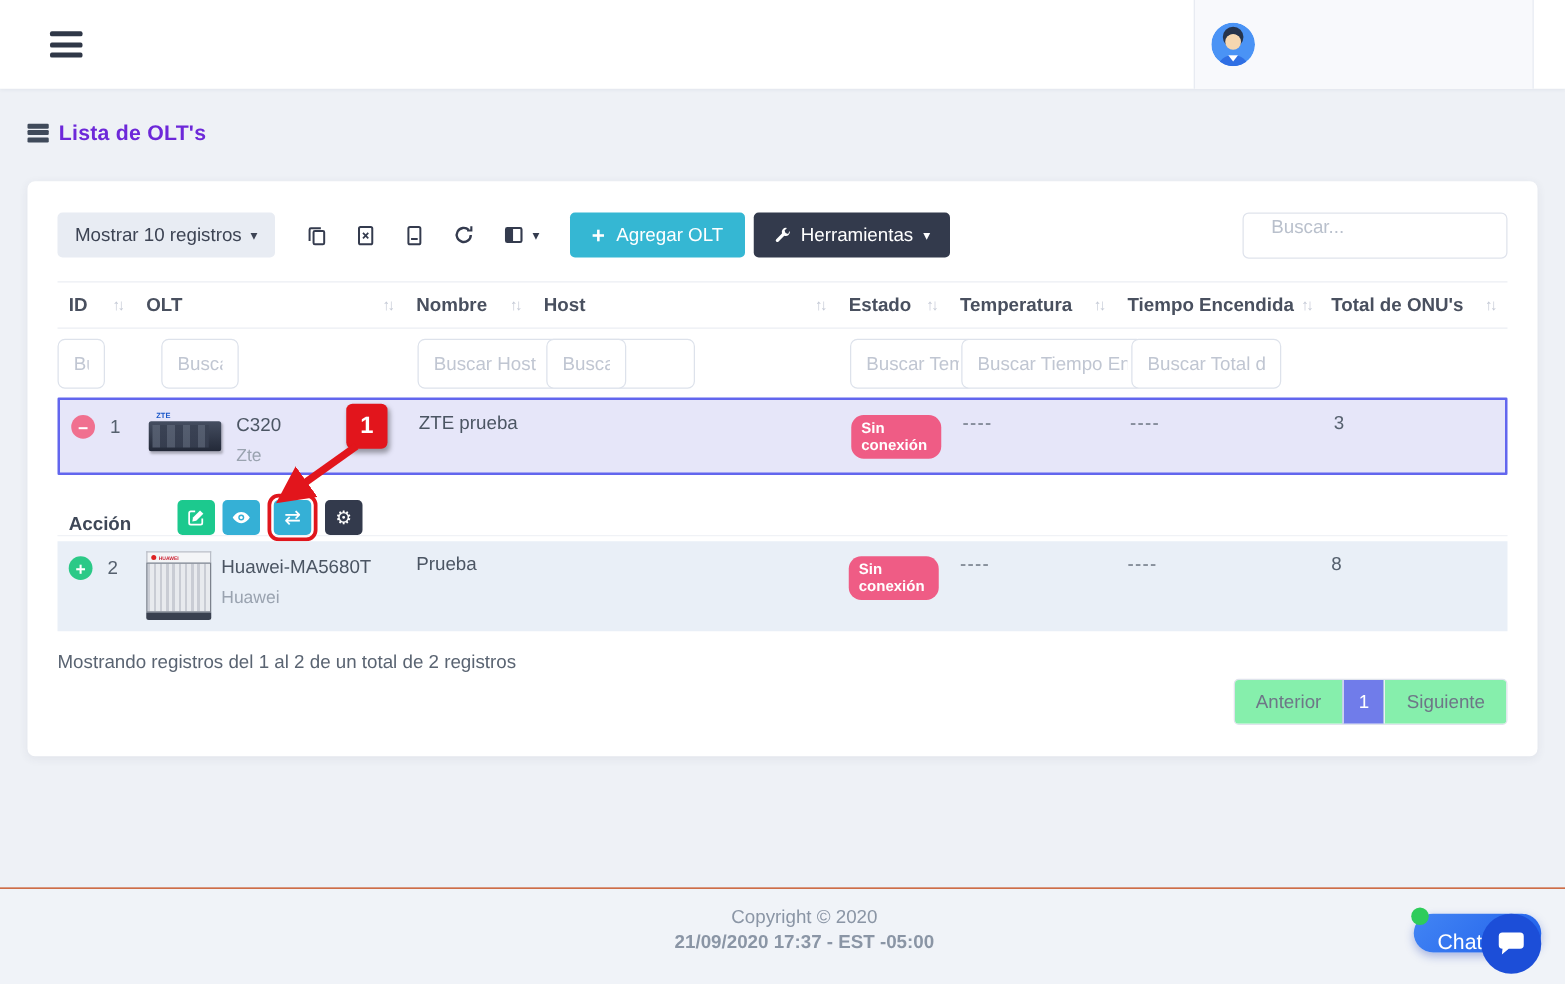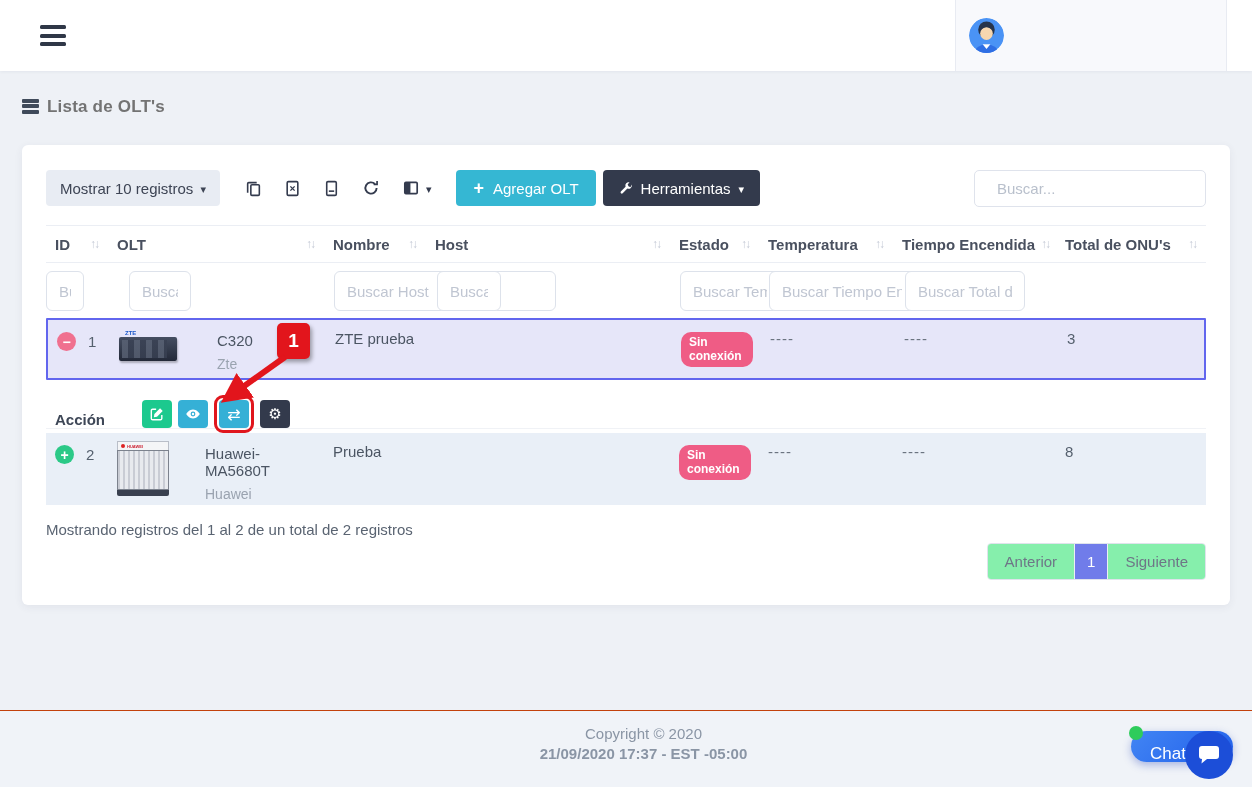--- a/index.html
+++ b/index.html
@@ -10,36 +10,36 @@
   .topbar { position:absolute; top:0; left:0; width:1252px; height:71px; background:#fff; box-shadow:0 1px 3px rgba(40,50,80,.06); z-index:5; }
   .hamburger { position:absolute; left:40px; top:25px; width:26px; height:21px; cursor:pointer; }
   .hamburger i { display:block; width:26px; height:4px; background:#2f3747; border-radius:1.5px; margin-bottom:4.5px; }
   .user-panel { position:absolute; top:0; right:25px; width:272px; height:71px; background:#f8f9fc; border-left:1px solid #e8ebf2; border-right:1px solid #e8ebf2; }
   .avatar { position:absolute; left:13px; top:18px; width:35px; height:35px; border-radius:50%; overflow:hidden; cursor:pointer; }
 
   
   .page-title { position:absolute; left:22px; top:97px; display:flex; align-items:center; gap:8px; }
   .server-icon { display:inline-block; }
   .server-icon i { display:block; width:17px; height:4px; background:#3f4a5a; border-radius:1px; margin-bottom:1.5px; }
-  .page-title h1 { font-size:17px; font-weight:bold; color:#737373; letter-spacing:.2px; }
+  .page-title h1 { font-size:17px; font-weight:bold; color:#6d28d9; letter-spacing:.2px; }
 
   
   .card { position:absolute; left:22px; top:145px; width:1208px; height:460px; background:#fff; border-radius:6px; box-shadow:0 2px 8px rgba(50,60,90,.07); }
 
   
   .toolbar { position:absolute; left:24px; right:24px; top:25px; height:36px; display:flex; align-items:center; }
   .btn { display:inline-flex; align-items:center; justify-content:center; height:36px; border:none; border-radius:4px; font-family:"Liberation Sans",sans-serif; font-size:15px; cursor:pointer; }
   .btn-light { background:#e8ecf3; color:#3d4454; padding:0 14px; gap:7px; }
   .caret { font-size:11px; line-height:1; position:relative; top:1px; }
   .icon-btn { background:none; border:none; padding:0 11px; height:36px; display:inline-flex; align-items:center; color:#343b4e; cursor:pointer; }
   .icon-btn svg { display:block; }
   .btn-cyan { background:#35b7d3; color:#fff; padding:0 17px; gap:9px; margin-left:14px; }
   .btn-cyan .plus { font-size:18px; font-weight:bold; line-height:1; }
   .btn-dark { background:#333a4c; color:#fff; padding:0 16px; gap:8px; margin-left:7px; }
-  .search-box { position:absolute; right:0; top:0; width:232px; height:37px; background:#fff; border:1px solid #dfe3ec; border-radius:5px; display:flex; align-items:center; padding:0 12px; gap:10px; }
+  .search-box { position:absolute; right:0; top:0; width:212px; height:37px; background:#fff; border:1px solid #dfe3ec; border-radius:5px; display:flex; align-items:flex-end; padding:16px 12px; gap:10px; }
   .search-box input { border:none; outline:none; flex:1; font-family:"Liberation Sans",sans-serif; font-size:15px; color:#4b5563; background:transparent; }
   .search-box input::placeholder { color:#b9c0cc; }
 
   
   .tgrid { display:grid; grid-template-columns:62px 216px 102px 244px 89px 134px 163px 150px; }
   .thead { position:absolute; left:24px; right:24px; top:80px; height:38px; border-top:1px solid #ebeef4; border-bottom:1px solid #ebeef4; align-items:center; }
   .th { display:flex; align-items:center; justify-content:space-between; padding:0 10px 0 9px; font-size:15px; font-weight:bold; color:#49505f; cursor:pointer; white-space:nowrap; }
   .sort { color:#c5cad6; font-size:12px; font-weight:normal; letter-spacing:-2px; margin-left:6px; }
 
   .filters { position:absolute; left:24px; right:24px; top:122px; height:48px; align-items:center; }
@@ -49,21 +49,21 @@
 
   
   .drow { position:absolute; left:24px; right:24px; align-items:start; }
   .row1 { top:173px; height:62px; background:#e6e6f9; border:2px solid #6266ee; border-radius:1px; }
   .row2 { top:288px; height:72px; background:#e9eff7; }
   .cell { padding:10px 8px 0 9px; font-size:15px; color:#4b5563; }
   .cell-id { display:flex; align-items:center; gap:12px; padding-top:12px; color:#55606e; }
   .expander { width:19px; height:19px; border-radius:50%; display:inline-flex; align-items:center; justify-content:center; color:#fff; font-size:14px; line-height:1; cursor:pointer; flex:0 0 auto; font-weight:bold; }
   .expander.minus { background:#f0708f; }
   .expander.plus { background:#2bc987; }
-  .cell-olt { display:flex; gap:36px; padding-top:8px; }
+  .cell-olt { display:flex; gap:8px; padding-top:8px; }
   .model { font-size:15px; color:#4b5563; margin-top:4px; }
   .brand { font-size:14px; color:#9aa3b0; margin-top:7px; }
   .badge { display:inline-block; background:#ef5c85; color:#fff; font-size:12px; font-weight:bold; padding:3px 8px 4px; border-radius:10px; margin-top:2px; }
   .dashes { color:#6b7480; letter-spacing:1px; }
 
   
   .dev-zte { width:62px; position:relative; flex:0 0 auto; }
   .dev-zte .logo { font-size:6px; font-weight:bold; color:#1a57c8; display:block; margin:2px 0 1px 6px; }
   .dev-zte .unit { width:58px; height:24px; background:linear-gradient(180deg,#454e61,#232938); border-radius:2px; position:relative; box-shadow:1px 2px 2px rgba(0,0,0,.25); }
   .dev-zte .unit:before { content:""; position:absolute; inset:3px 10px 3px 3px; background:repeating-linear-gradient(90deg,#5a6375 0 6px,#394153 6px 12px); opacity:.8; }

